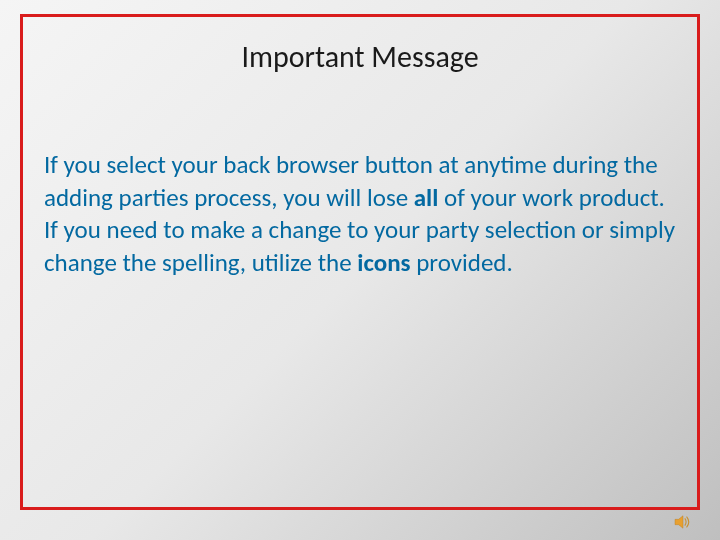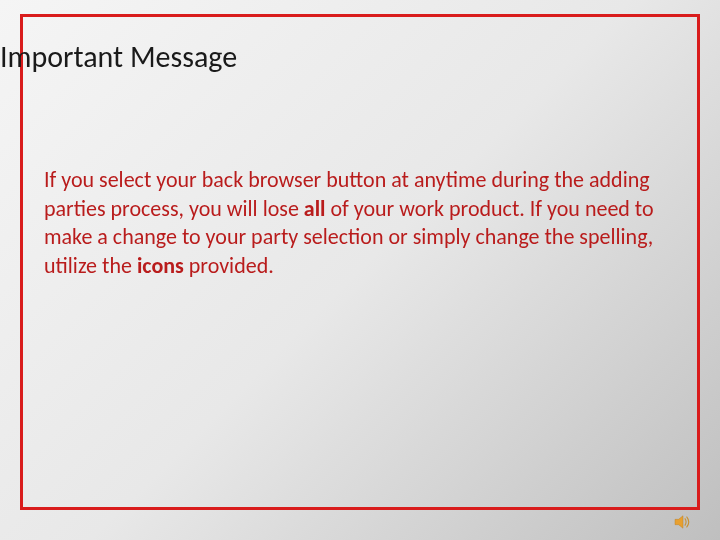--- a/index.html
+++ b/index.html
@@ -21,32 +21,33 @@
       left: 20px;
       right: 20px;
       bottom: 30px;
       border: 3px solid #d91c1c;
     }
     .title {
       position: absolute;
       top: 38px;
       left: 0;
       right: 0;
+      text-align: center;
       font-size: 30px;
       color: #1a1a1a;
       font-weight: 400;
     }
     .body-text {
       position: absolute;
-      top: 166px;
+      top: 149px;
       left: 44px;
       right: 44px;
-      font-size: 22px;
+      font-size: 25px;
       line-height: 1.3;
-      color: #b91c1c;
+      color: #0369a1;
       font-weight: 400;
     }
     .body-text b {
       font-weight: 700;
     }
     .speaker-icon {
       position: absolute;
       bottom: 10px;
       right: 28px;
       width: 18px;

